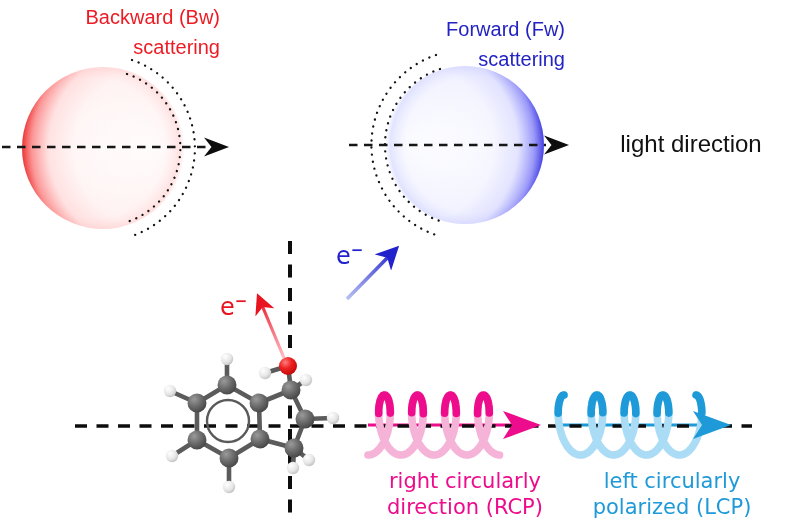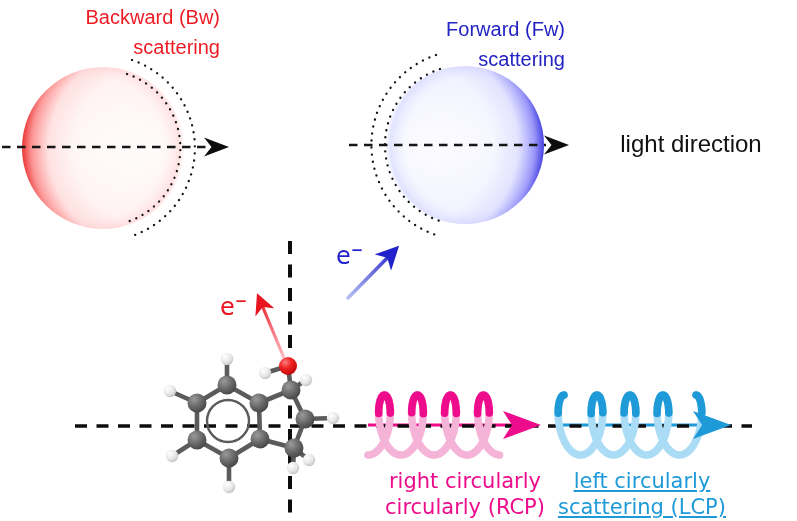--- a/index.html
+++ b/index.html
@@ -12,21 +12,21 @@
   #fw-title{left:365px;top:2px;color:var(--forward-blue,#2323c3);margin-top:12px;}
   #light-dir{position:absolute;left:606px;top:130px;width:170px;text-align:center;
              font-size:24px;color:var(--label-black,#111);}
   .elabel{position:absolute;font-family:"DejaVu Sans",sans-serif;font-size:24px;line-height:24px;}
   .elabel .sup{font-size:15px;font-weight:bold;vertical-align:9px;letter-spacing:0;}
   #e-red{left:220px;top:289px;color:var(--electron-red,#e81420);}
   #e-blue{left:336px;top:238px;color:var(--electron-blue,#2222cc);}
   .pol{position:absolute;width:210px;text-align:center;font-family:"DejaVu Sans",sans-serif;
        font-size:21px;line-height:26px;}
   #rcp-label{left:360px;top:468px;color:var(--rcp-magenta,#ec0c8c);}
-  #lcp-label{left:537px;top:468px;color:var(--lcp-cyan,#1f9ad8);text-decoration:underline;}
+  #lcp-label{left:567px;top:468px;color:var(--lcp-cyan,#1f9ad8);}
   .dash-thin{stroke:#161616;stroke-width:2.4;stroke-dasharray:8.5 6.5;fill:none;}
   .dash-bold{stroke:#0d0d0d;fill:none;}
   .arc-dotted{fill:none;stroke:#141414;stroke-width:2.3;stroke-dasharray:0.1 7;stroke-linecap:round;}
   .blackhead{fill:#0d0d0d;stroke:none;}
 </style>
 </head>
 <body>
 
 <div id="stage">
 
@@ -196,20 +196,20 @@
   <div class="ln">Forward (Fw)</div>
   <div class="ln">scattering</div>
 </div>
 <div id="light-dir">light direction</div>
 
 <div id="e-red" class="elabel"><span>e</span><span class="sup">−</span></div>
 <div id="e-blue" class="elabel"><span>e</span><span class="sup">−</span></div>
 
 <div id="rcp-label" class="pol">
   <div>right circularly</div>
-  <div>circularly (RCP)</div>
+  <div>direction (RCP)</div>
 </div>
 <div id="lcp-label" class="pol">
   <div>left circularly</div>
-  <div>scattering (LCP)</div>
+  <div>polarized (LCP)</div>
 </div>
 
 </div>
 
 </body></html>

